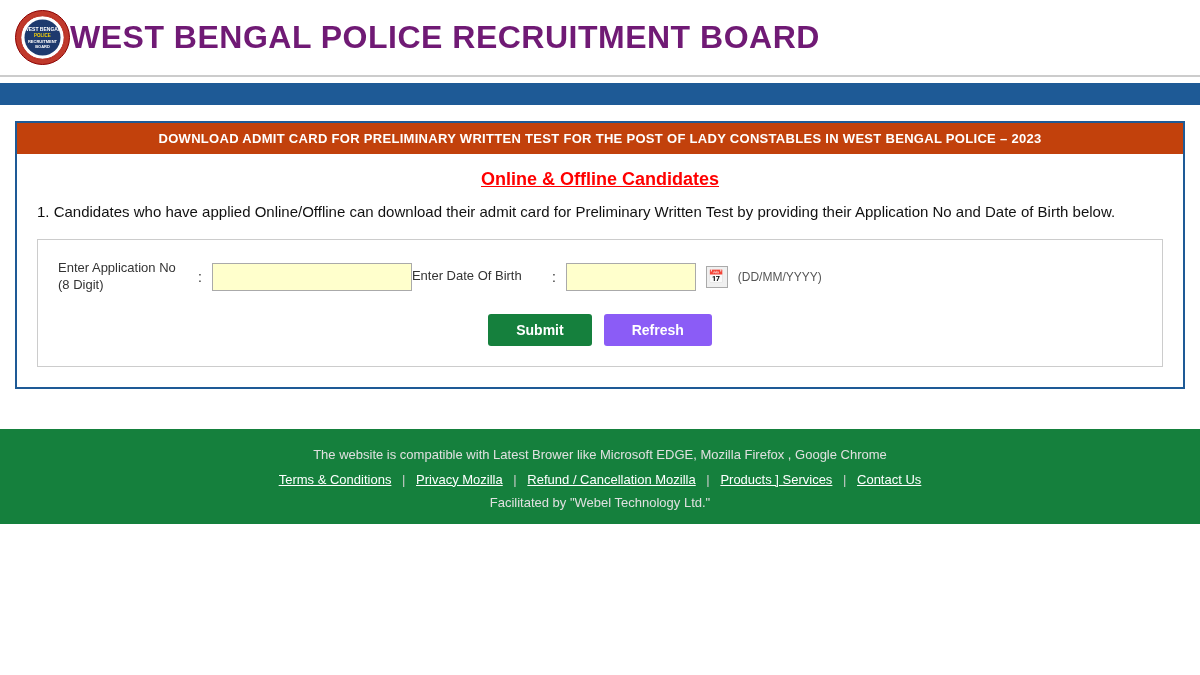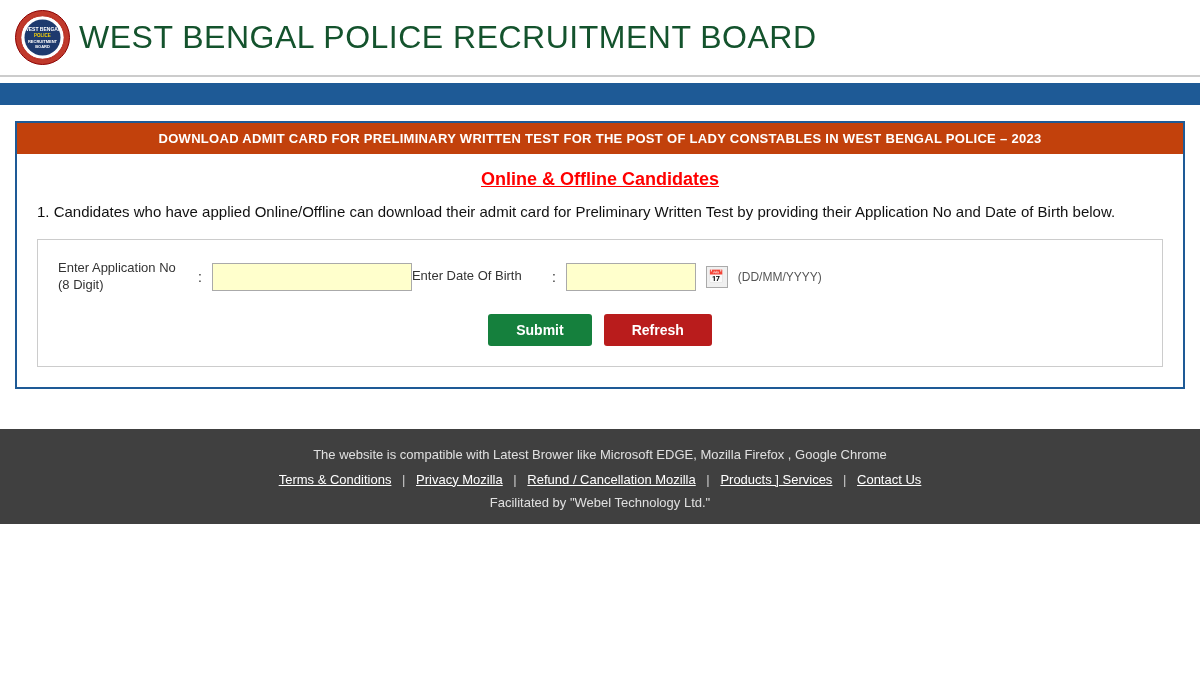--- a/index.html
+++ b/index.html
@@ -8,24 +8,23 @@
     
     .header {
       display: flex;
       align-items: center;
       padding: 10px 15px;
       border-bottom: 2px solid #ccc;
       background: #fff;
     }
     .header-title {
       font-size: 32px;
-      font-weight: normal;
-      color: #14532d;
+      font-weight: bold;
+      color: #701a75;
       letter-spacing: 0.5px;
-      margin-left: 9px;
     }
 
     
     .blue-banner {
       background: #1e5a96;
       height: 22px;
       width: 100%;
       margin: 6px 0;
     }
 
@@ -138,33 +137,33 @@
       background: #15803d;
       color: #fff;
       border: none;
       padding: 8px 28px;
       font-size: 14px;
       font-weight: bold;
       cursor: pointer;
       border-radius: 3px;
     }
     .btn-refresh {
-      background: #b91c1c;
+      background: #8b5cf6;
       color: #fff;
       border: none;
       padding: 8px 28px;
       font-size: 14px;
       font-weight: bold;
       cursor: pointer;
       border-radius: 3px;
     }
 
     
     .footer {
-      background: #404040;
+      background: #15803d;
       color: #fff;
       text-align: center;
       padding: 18px 15px 14px 15px;
       margin-top: 20px;
     }
     .footer-compat {
       font-size: 13px;
       margin-bottom: 10px;
       color: #e0e0e0;
     }

